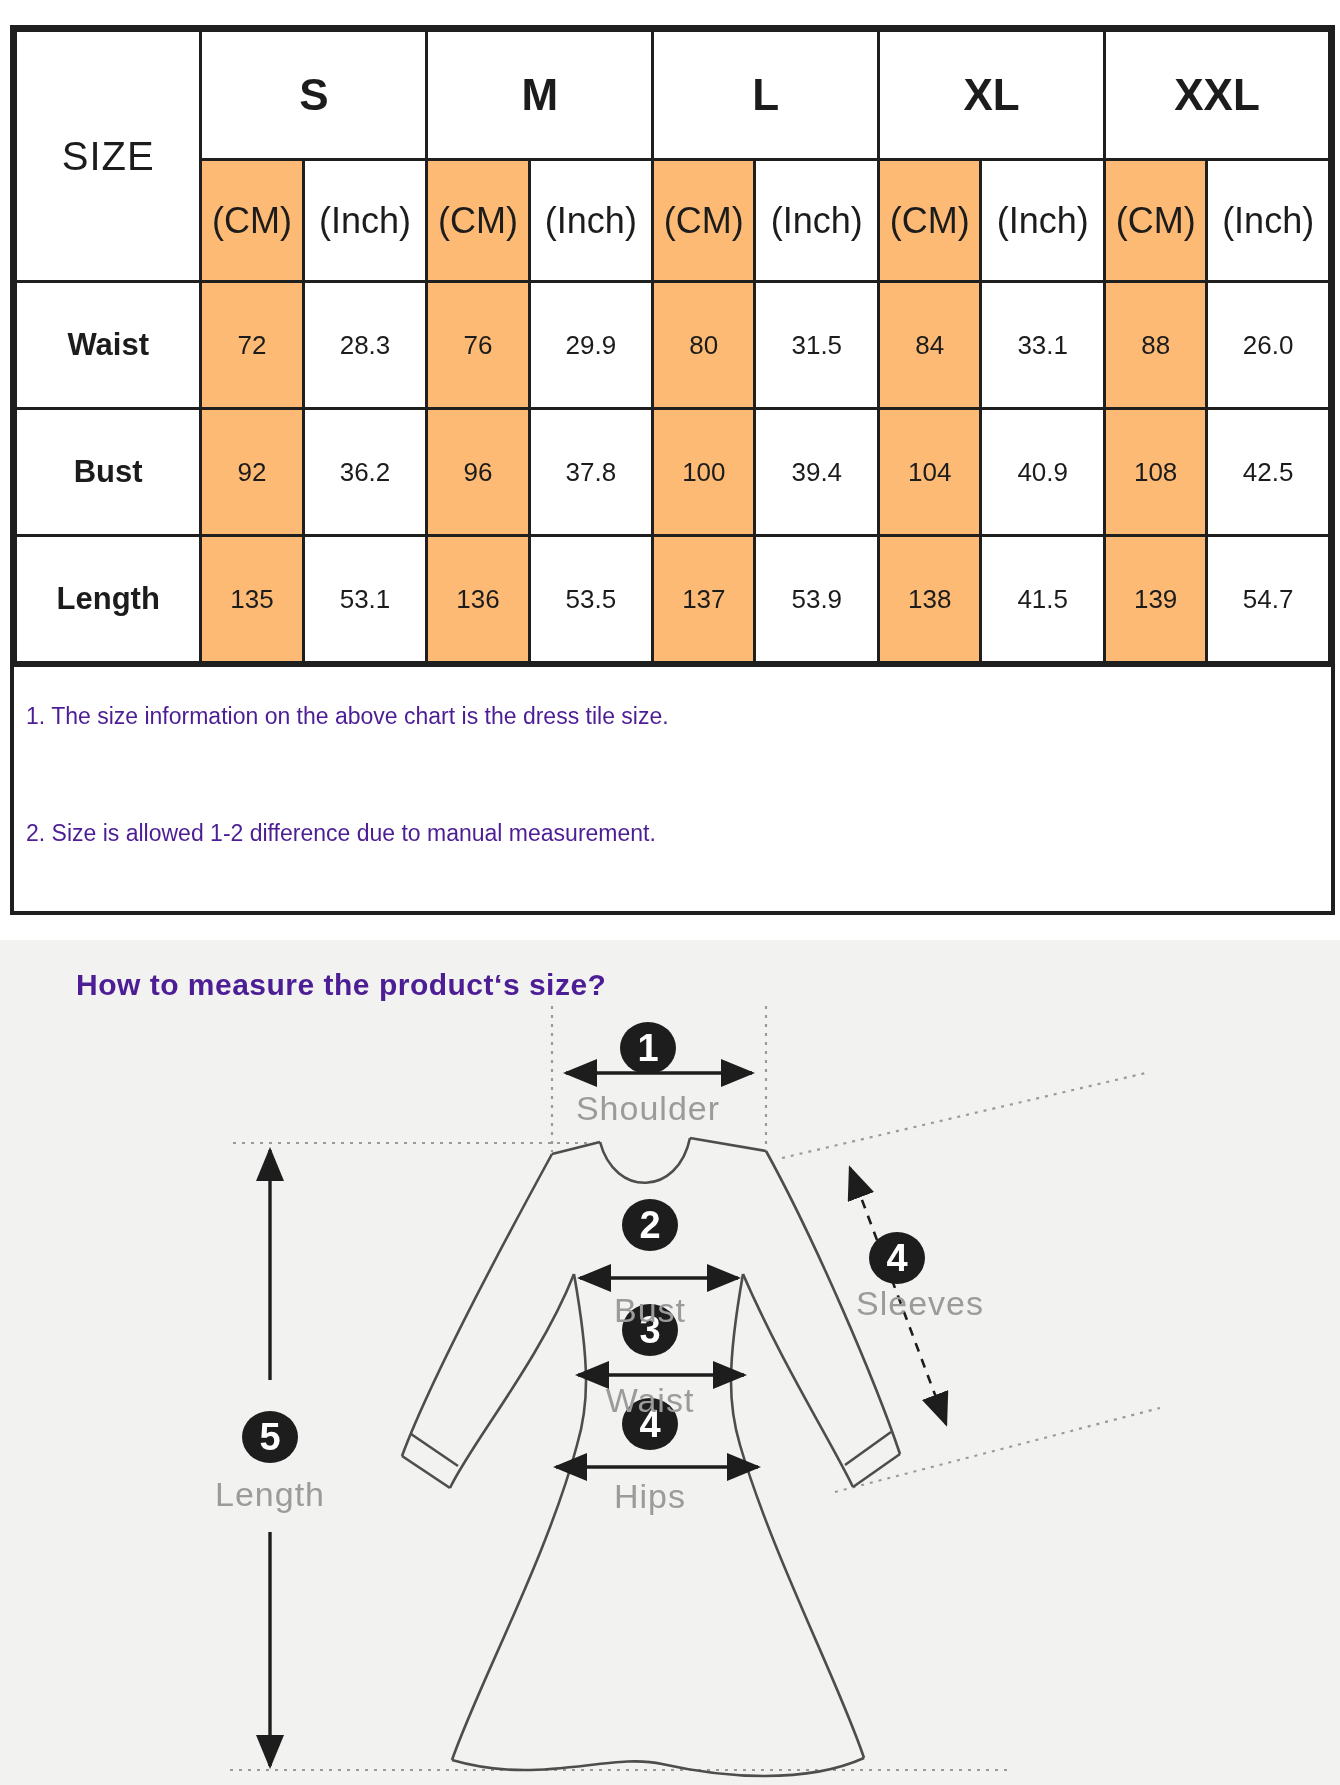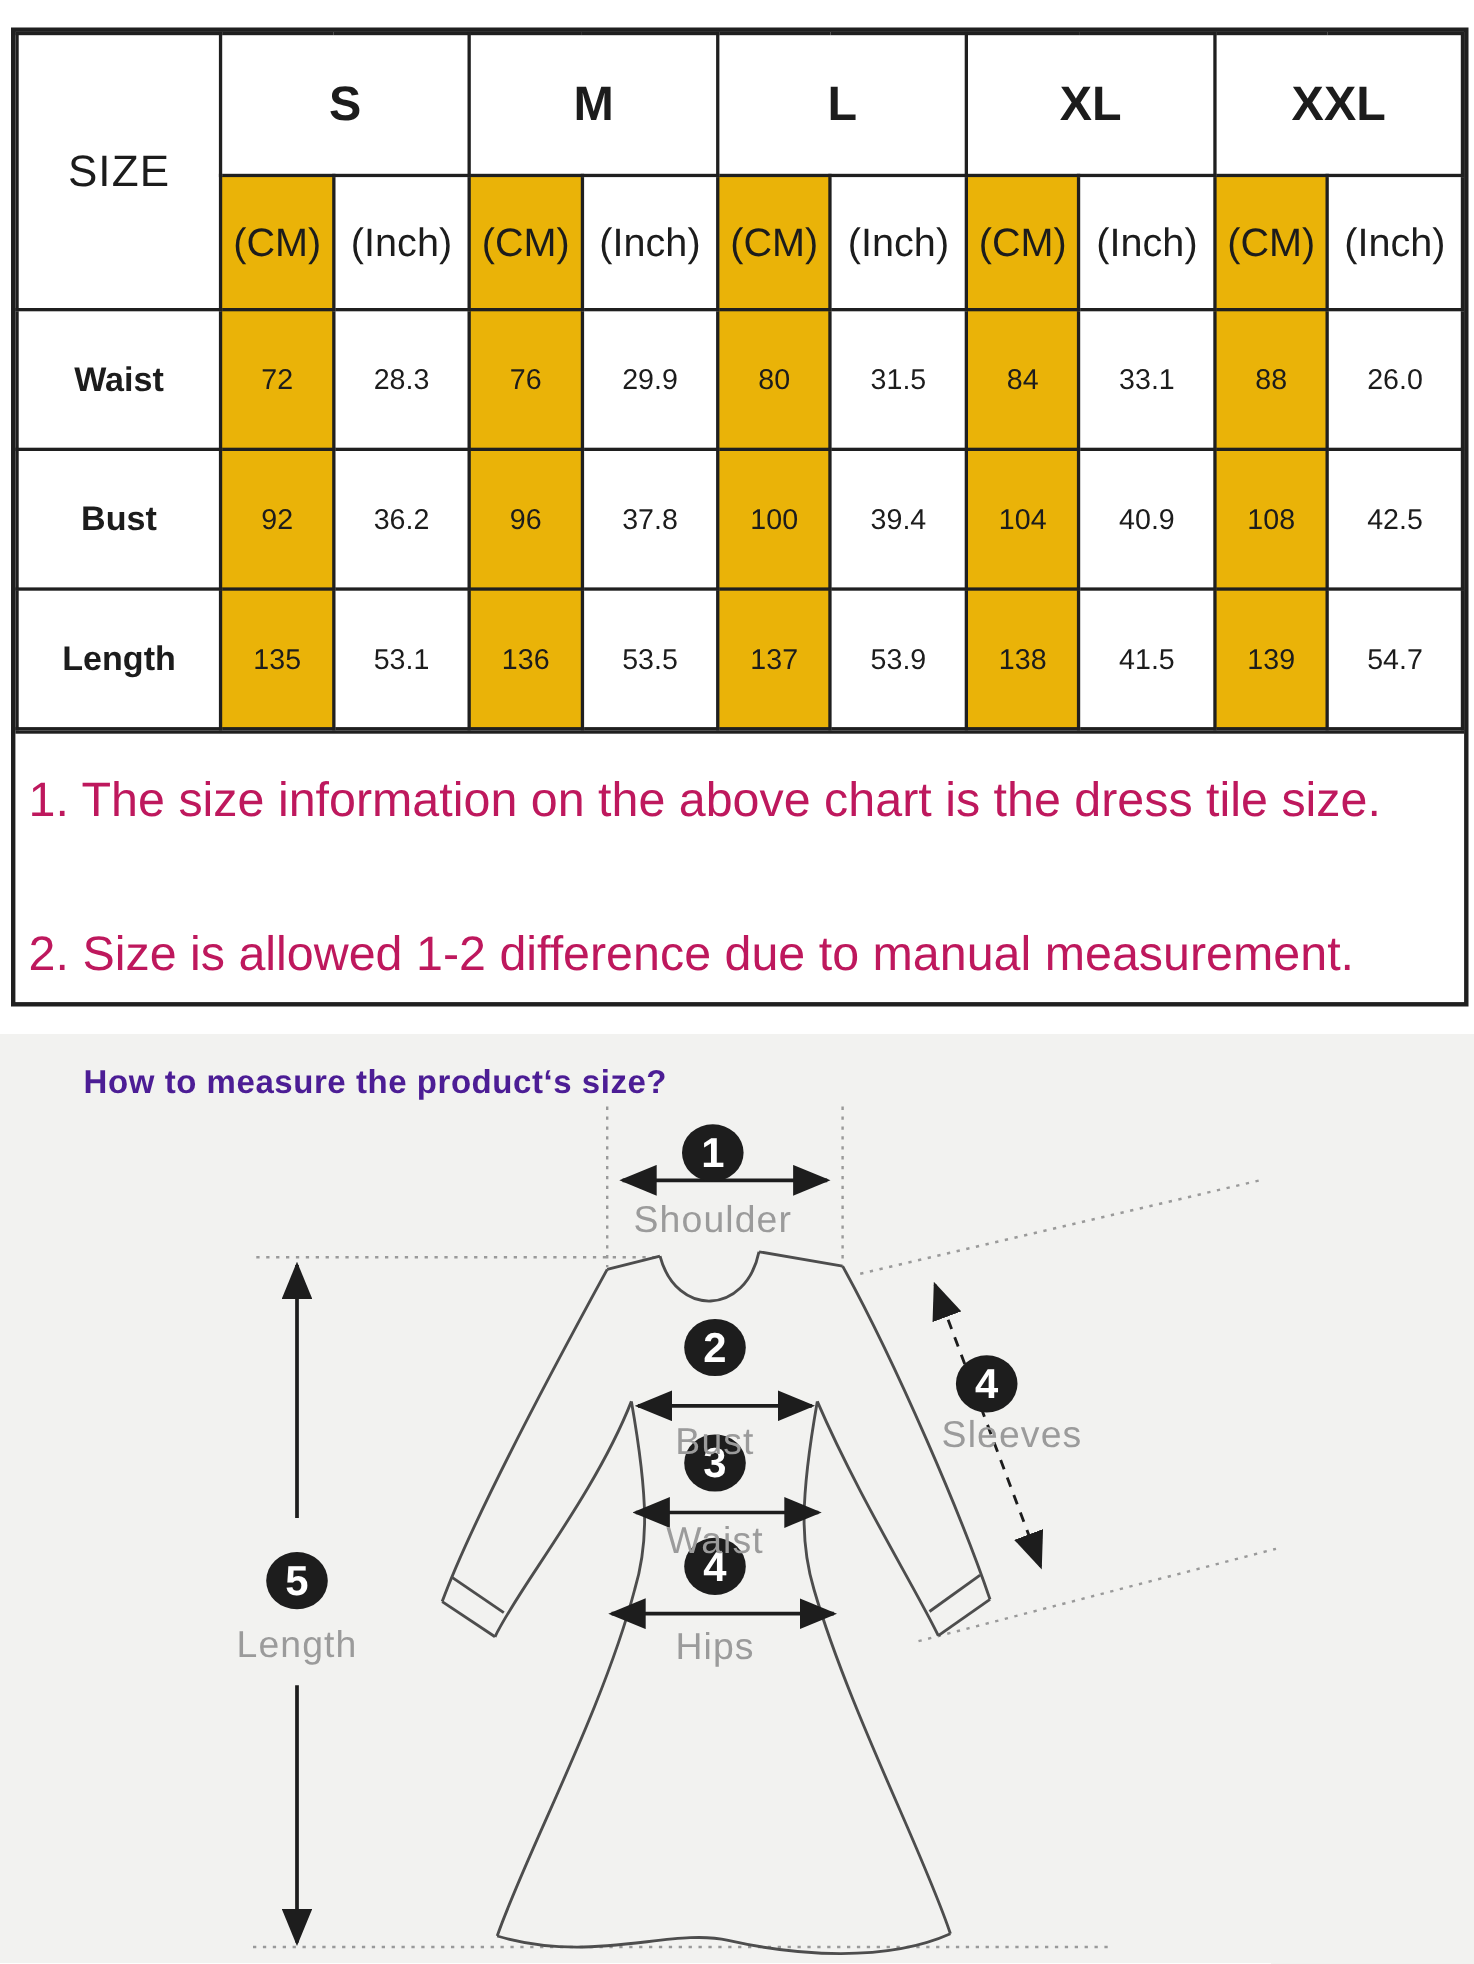--- a/index.html
+++ b/index.html
@@ -6,25 +6,25 @@
   body{font-family:"Liberation Sans", sans-serif; color:#1c1c1c;}
   .page{position:relative;width:1340px;height:1785px;background:#ffffff;overflow:hidden;}
 
   
   .chart-box{position:absolute;left:10px;top:25px;width:1317px;border:4px solid #1f1f1f;background:#ffffff;}
   table.size-table{border-collapse:collapse;table-layout:fixed;width:100%;}
   table.size-table td,table.size-table th{border:3px solid #1f1f1f;padding:0;text-align:center;vertical-align:middle;}
   .h-size{font-size:40px;font-weight:normal;letter-spacing:1px;}
   .h-letter{font-size:44px;font-weight:600;height:126px;}
   .h-unit{font-size:36px;font-weight:400;height:119px;}
-  .cm{background:#eab308;}
+  .cm{background:#fdba74;}
   .row-label{font-size:31px;font-weight:bold;}
   .val{font-size:26px;font-weight:400;height:124px;}
   .notes{border-top:3px solid #1f1f1f;height:247px;text-align:left;padding:36px 0 0 12px;box-sizing:border-box;}
-  .note-line{font-size:44px;color:#be185d;}
+  .note-line{font-size:23px;color:#4c1d95;}
   .note-line + .note-line{margin-top:90px;}
 
   
   .guide{position:absolute;left:0;top:940px;width:1340px;height:845px;background:#f2f2f0;}
   .guide-heading{position:absolute;left:76px;top:28px;font-size:30px;font-weight:bold;color:#4c1d95;letter-spacing:0.5px;}
   .guide svg{position:absolute;left:0;top:0;}
   .anno-label{font-size:34px;fill:#9b9b9b;letter-spacing:1px;}
   .anno-num{font-size:38px;font-weight:bold;fill:#ffffff;}
 </style>
 </head>

